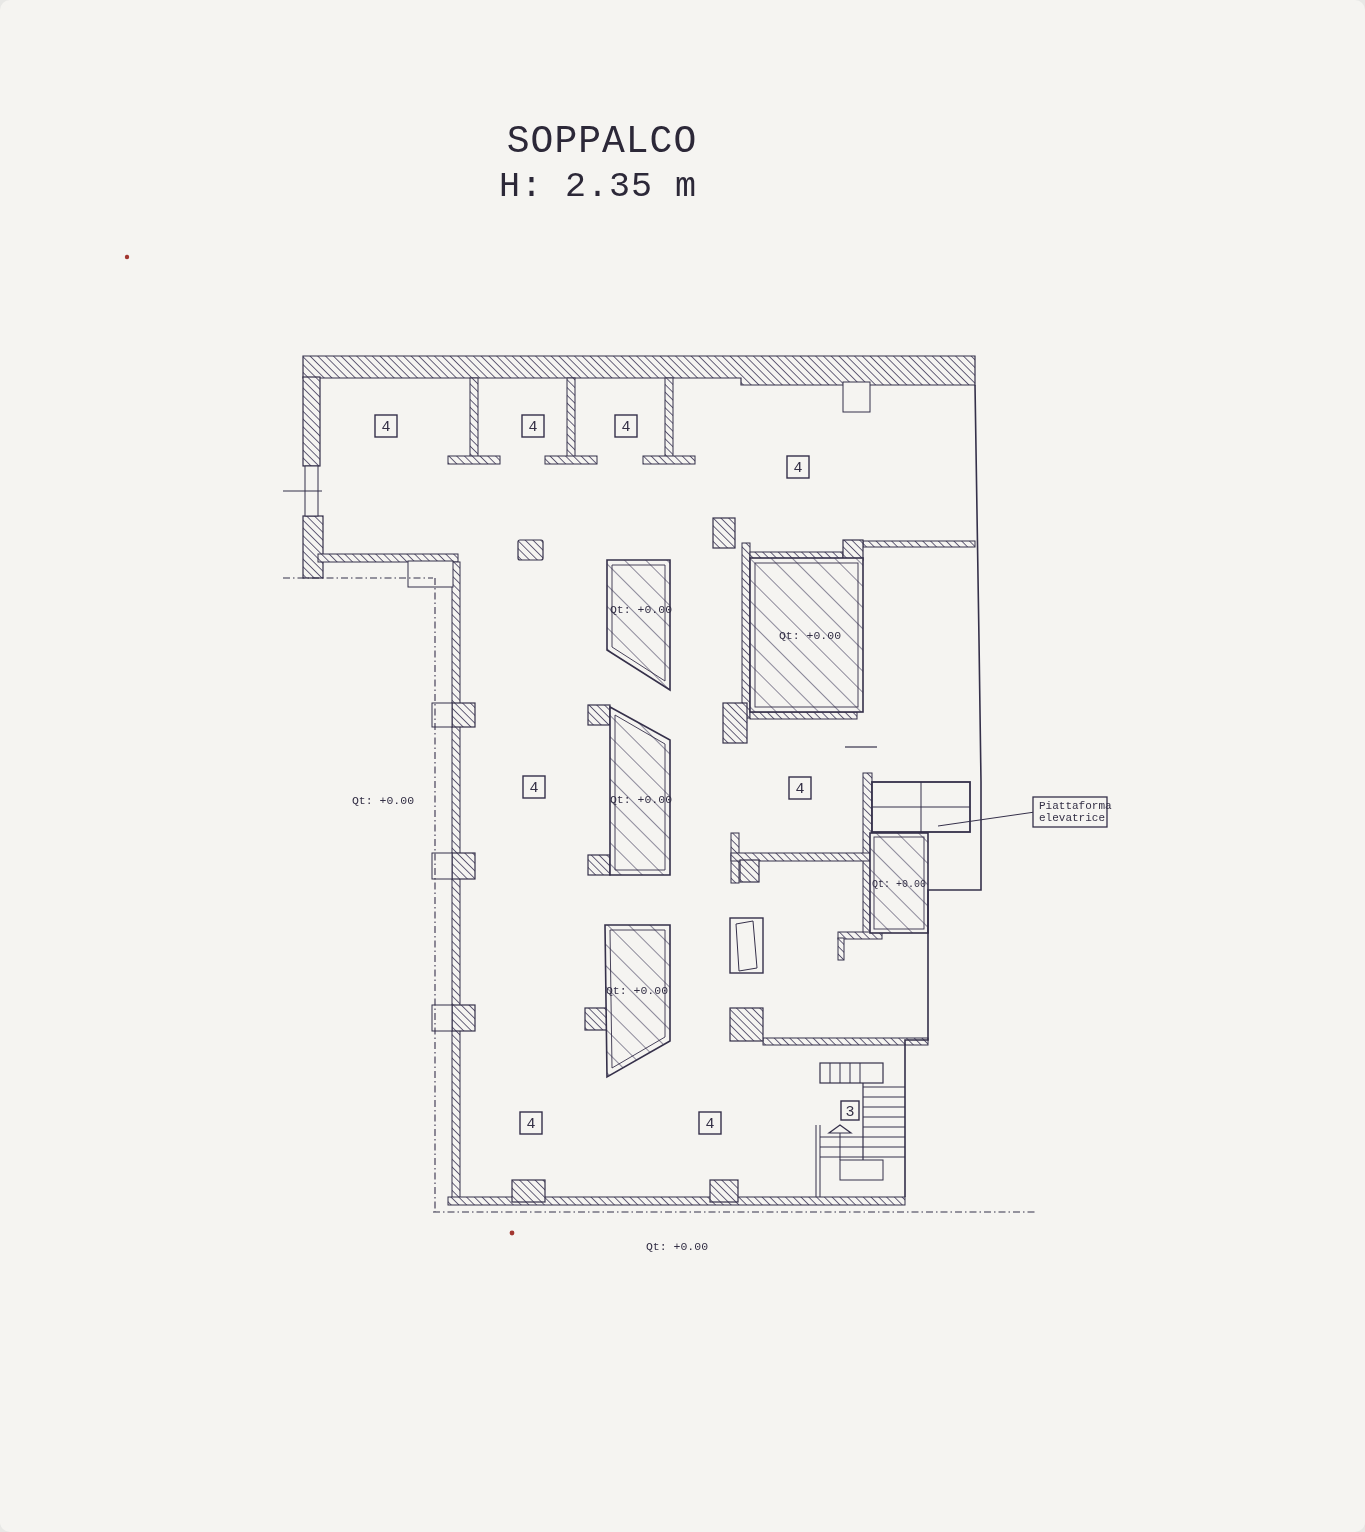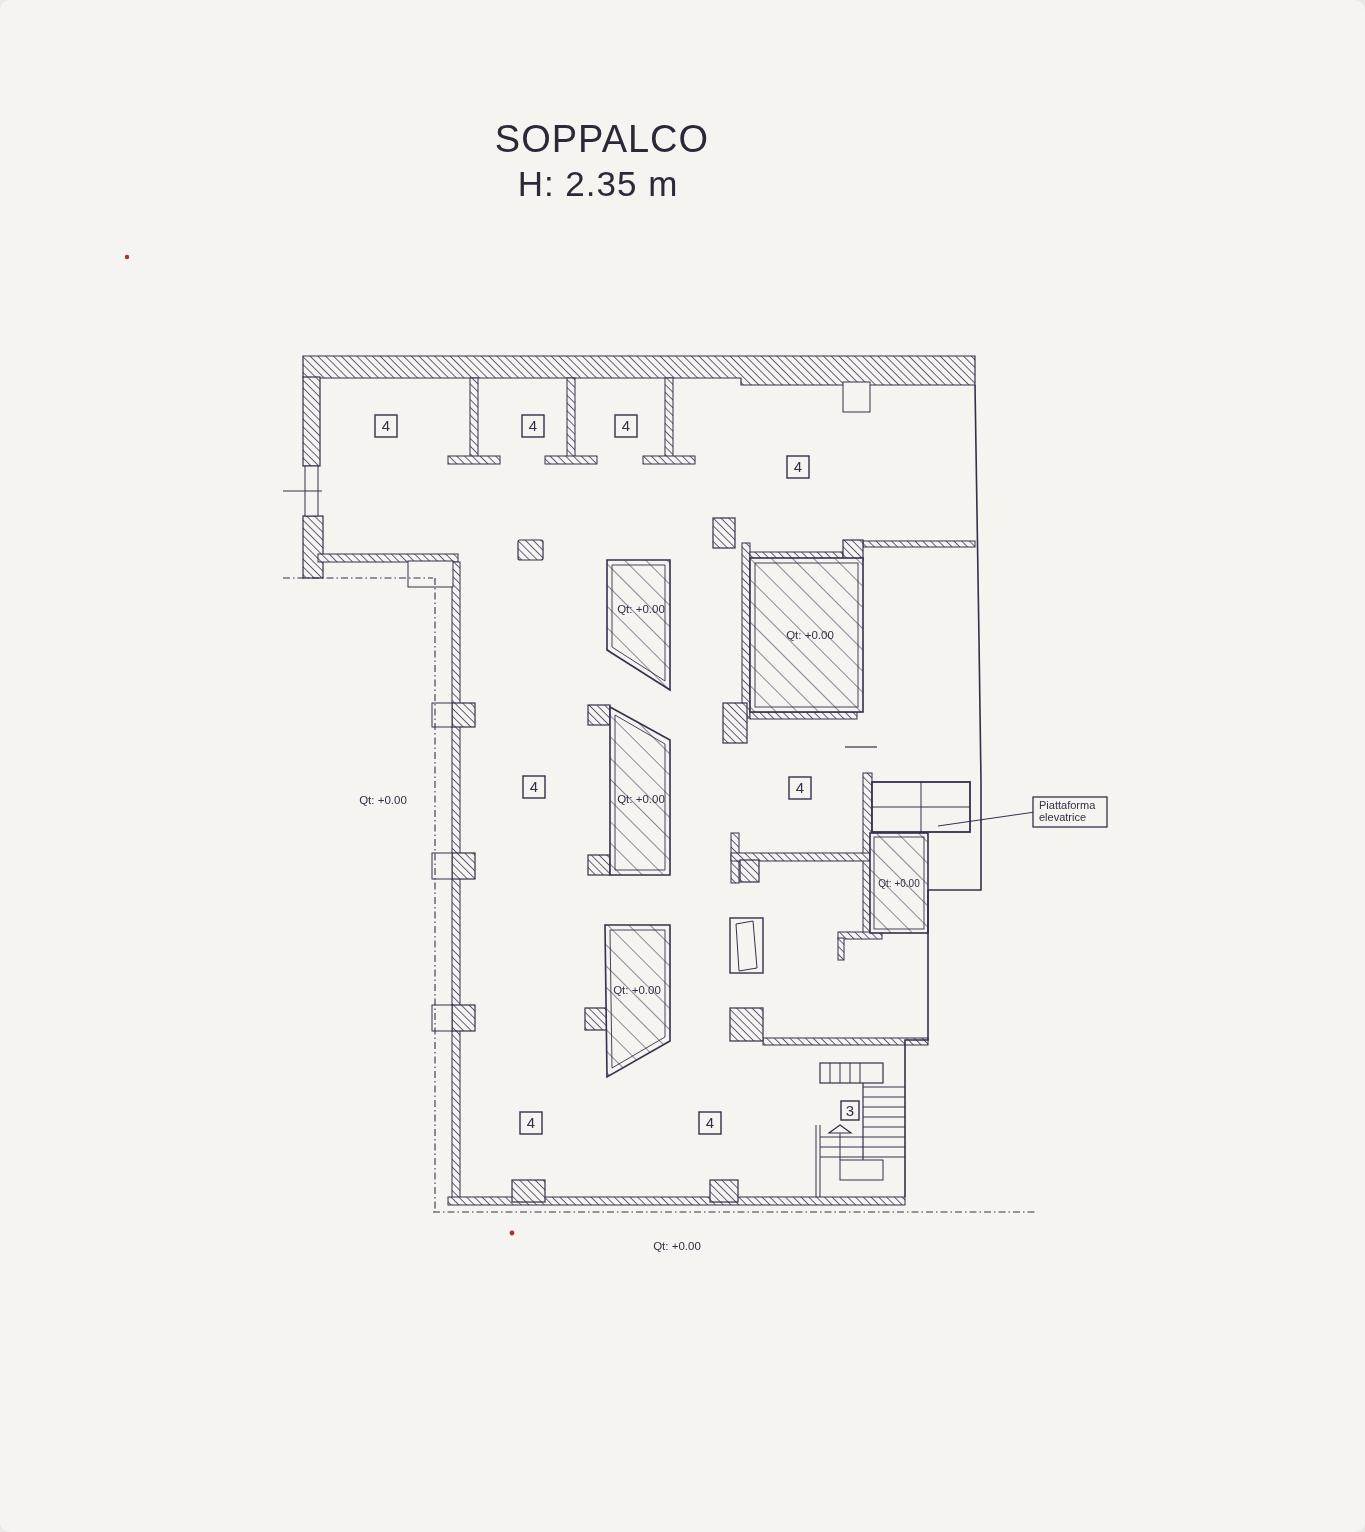--- a/index.html
+++ b/index.html
@@ -1,21 +1,21 @@
 <!DOCTYPE html>
 <html><head>
 <meta charset="utf-8">
 <style>
   html,body{margin:0;padding:0;background:#e8e8e6;}
   .page{
     position:relative;
     width:1365px;height:1532px;
     background:#f5f4f1;
     overflow:hidden;
-    font-family:Liberation Sans, sans-serif;
+    font-family:Liberation Mono, monospace;
     border-radius:10px;
   }
   svg{position:absolute;left:0;top:0;}
   text{fill:#332f45;}
   .title-line{font-size:38px;letter-spacing:1px;fill:#2c2838;}
   .title-line2{font-size:35px;letter-spacing:1px;fill:#2c2838;}
   .room-num{font-size:15px;}
   .qt{font-size:11.5px;}
   .qt-small{font-size:10px;}
   .callout{font-size:11px;}

